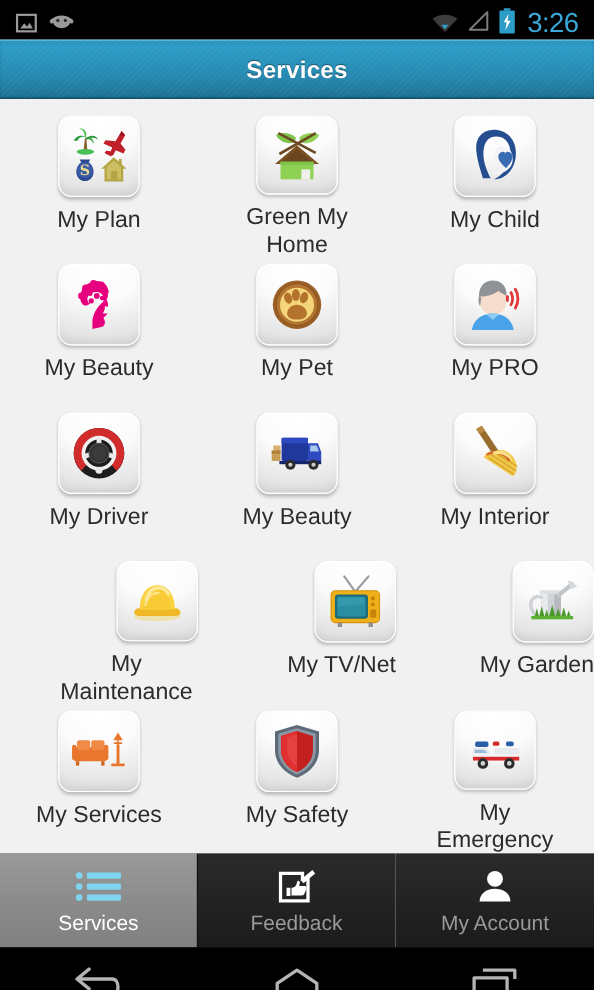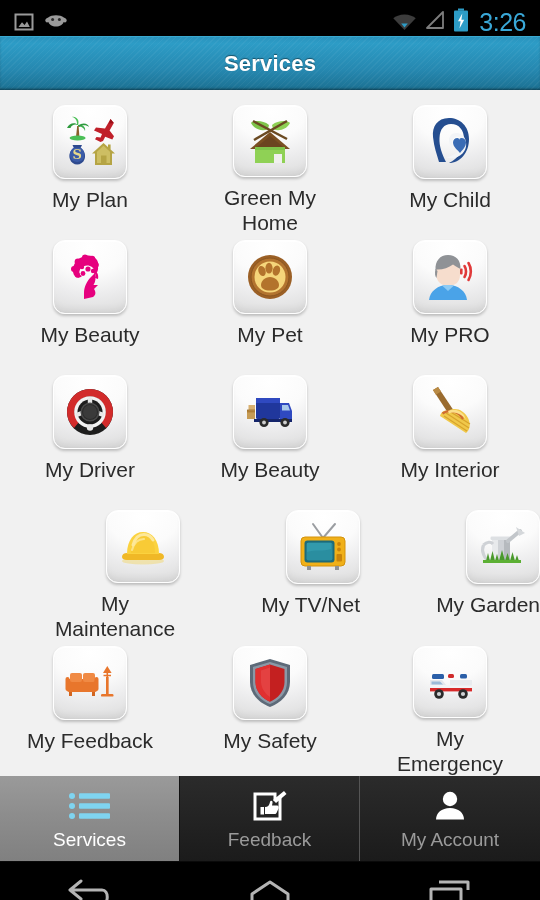--- a/index.html
+++ b/index.html
@@ -389,21 +389,21 @@
               <rect x="3.5" y="22" width="4" height="14" rx="2" fill="#e8762c"></rect>
               <rect x="32.5" y="22" width="4" height="14" rx="2" fill="#e8762c"></rect>
               <rect x="7" y="37" width="3" height="4" fill="#d2651f"></rect>
               <rect x="30" y="37" width="3" height="4" fill="#d2651f"></rect>
               <rect x="44" y="22" width="2.6" height="19" fill="#e8762c"></rect>
               <path d="M45.3 11 L41 18 L49.6 18 Z" fill="#e8762c"></path>
               <rect x="39" y="39" width="12.5" height="2.6" rx="1.2" fill="#e8762c"></rect>
               <path d="M45.3 18 L45.3 40 M41.5 20.5 L49 20.5" stroke="#e8762c" stroke-width="1.6"></path>
             </svg>
           </div>
-          <div class="caption">My Feedback</div>
+          <div class="caption">My Services</div>
         </div>
 
         <div class="cell">
           <div class="tile">
             <svg width="56" height="56" viewBox="0 0 56 56">
               <path d="M28 4 L48 10 L48 27 C48 39 39 48 28 52 C17 48 8 39 8 27 L8 10 Z" fill="#5d6a78"></path>
               <path d="M28 7 L45 12 L45 27 C45 37.5 37.5 45.5 28 49 C18.5 45.5 11 37.5 11 27 L11 12 Z" fill="#8b98a6"></path>
               <path d="M28 9.5 L42.5 14 L42.5 27 C42.5 36 36 43.5 28 46.8 C20 43.5 13.5 36 13.5 27 L13.5 14 Z" fill="#c42020"></path>
               <path d="M28 9.5 L28 46.8 C20 43.5 13.5 36 13.5 27 L13.5 14 Z" fill="#e03030"></path>
               <path d="M19 15.5 L28 12.5 L28 42 C23.5 39 19.5 34 19 27 Z" fill="#e85050" opacity=".55"></path>

